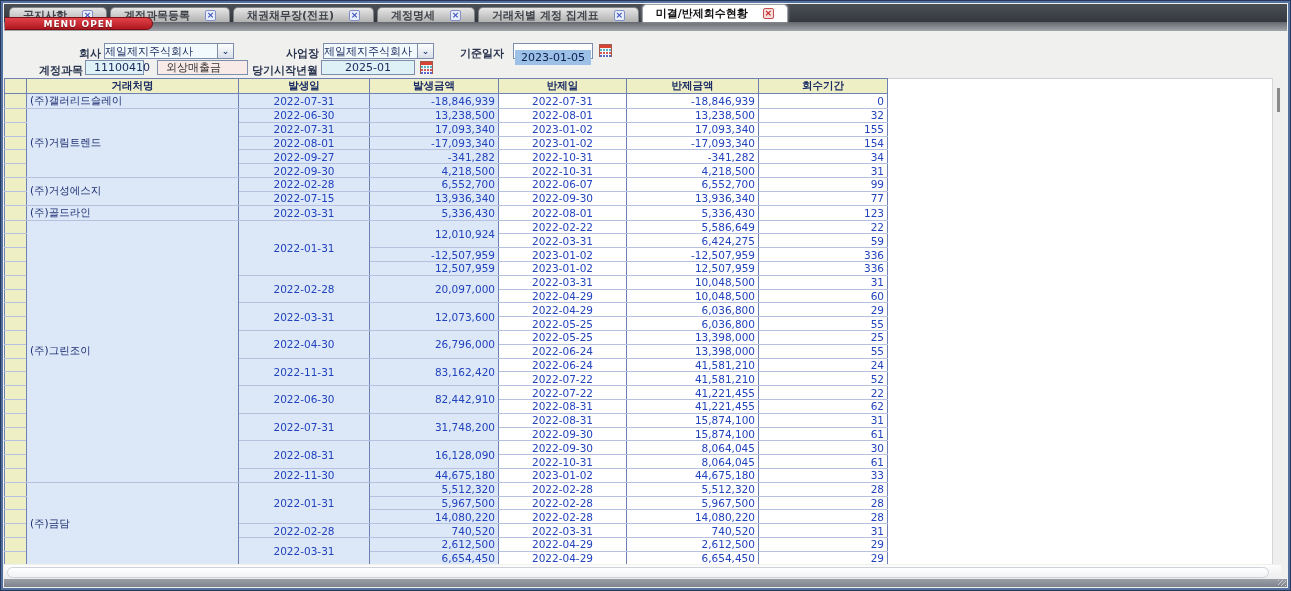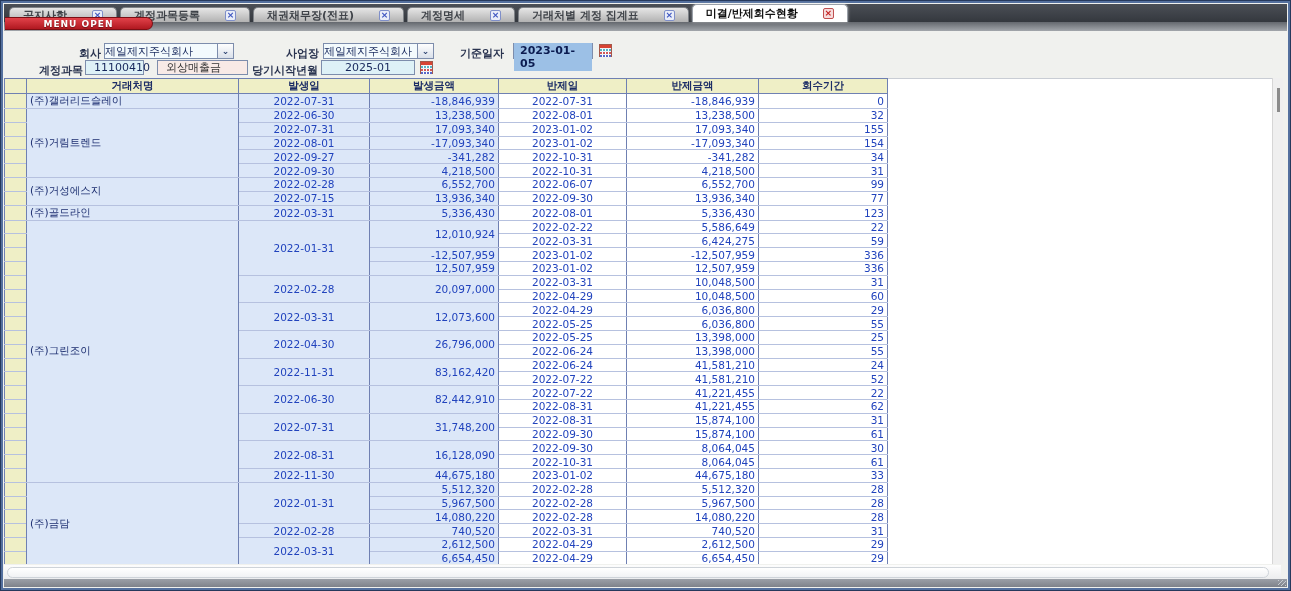--- a/index.html
+++ b/index.html
@@ -10,21 +10,21 @@
     border:1px solid #26395c;
     box-shadow: inset 0 0 0 2px var(--window-border);
   }
   
   .tabbar {
     position:absolute; left:3px; right:3px; top:3px; height:18px;
     background:linear-gradient(#4b4f56,#34383e);
     display:flex; align-items:flex-end; padding-left:5px; z-index:2;
   }
   .tab {
-    display:flex; align-items:center; justify-content:center; gap:25px;
+    display:flex; align-items:center; justify-content:center; gap:15px;
     height:15px; padding:0 13px; margin-right:3px;
     border:1px solid #7e8287; border-bottom:none;
     border-radius:5px 5px 0 0;
     background:linear-gradient(#e6e6e6,#b2b2b2);
     font-size:11px; font-weight:bold; color:#3f4349; white-space:nowrap; cursor:pointer;
   }
   .tab.active {
     height:18px; background:#ffffff; color:#101010; border-color:#9aa0a8;
     box-shadow:0 0 3px rgba(255,255,255,.5);
   }
@@ -60,21 +60,21 @@
     font-size:9px; color:#233a6a; font-weight:bold;
   }
   .field {
     position:absolute; height:15px; border:1px solid #7d8dac; font-size:11px;
     color:#17285c; display:flex; align-items:center;
   }
   .field.cyan { background:var(--field-cyan); justify-content:center; }
   .field.cyan.left { justify-content:flex-start; padding-left:8px; }
   .field.pink { background:var(--field-pink); justify-content:flex-start; padding-left:8px; color:#333; }
   .field.white { background:#fff; justify-content:center; height:16px; }
-  .field.white .sel { background:var(--select-bg); color:#0b1b50; padding:1px 6px; font-weight:bold;margin-top:12px; }
+  .field.white .sel { background:var(--select-bg); color:#0b1b50; padding:1px 6px; font-weight:normal;margin-top:12px; }
   .cal {
     position:absolute; width:13px; height:13px; border:1px solid #a45а48;
     border:1px solid #a4584a; background:#eef3f7; cursor:pointer;
   }
   .cal i { display:block; height:3px; }
   .cal .c1 { background:#d84434; }
   .cal .c2 { background:repeating-linear-gradient(90deg,#58b4c4 0 2px,#fff 2px 3px); margin-top:1px; height:2px; }
   .cal .c3 { background:repeating-linear-gradient(90deg,#d05858 0 2px,#fff 2px 3px); margin-top:1px; height:2px; }
   .cal .c4 { background:repeating-linear-gradient(90deg,#5868c8 0 2px,#fff 2px 3px); margin-top:1px; height:2px; }
   

